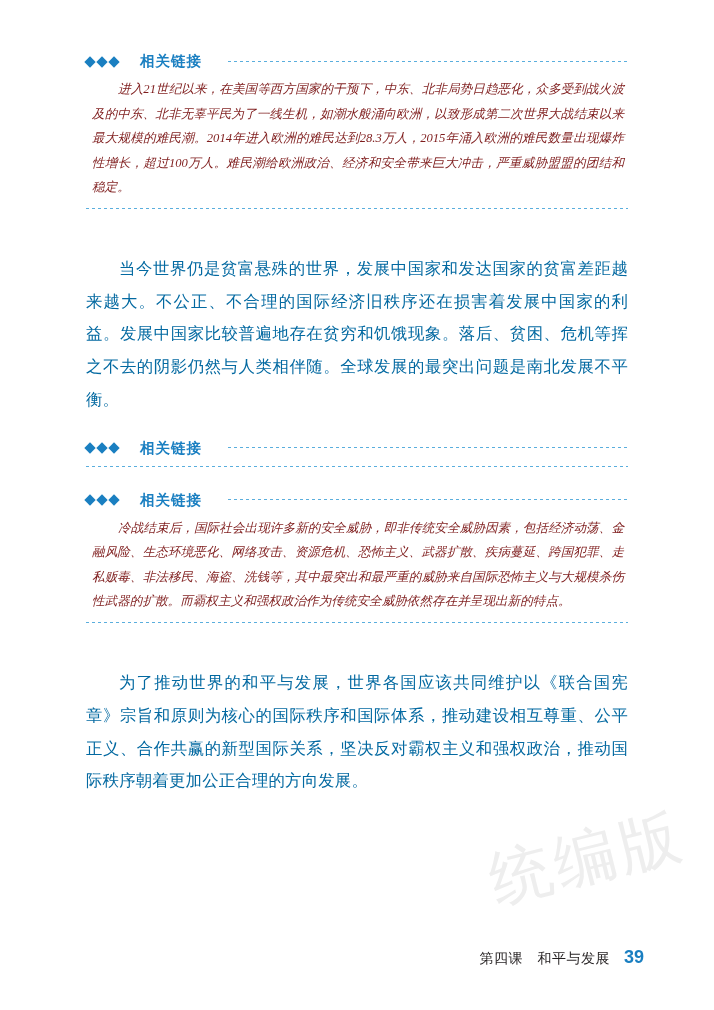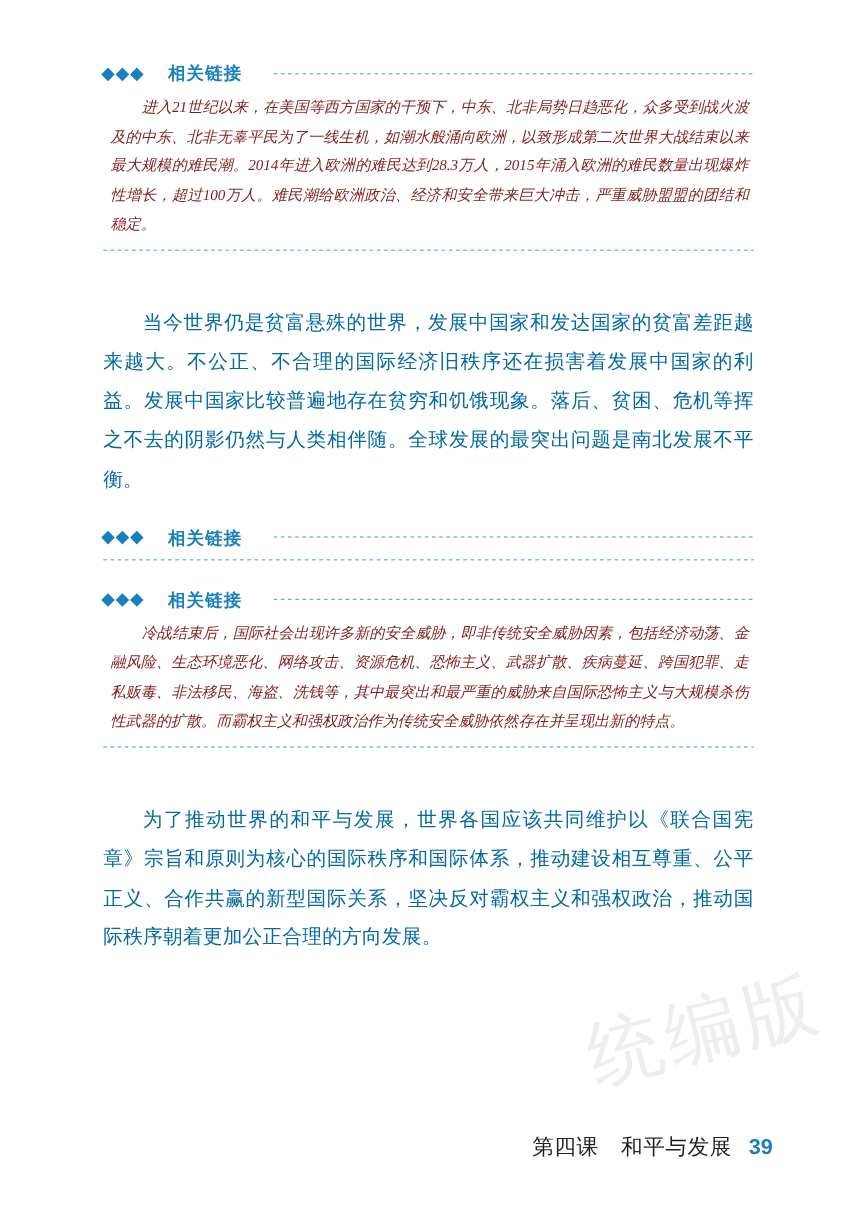--- a/index.html
+++ b/index.html
@@ -108,21 +108,21 @@
     left: 86px;
     right: 70px;
     bottom: 42px;
     display: flex;
     align-items: baseline;
     justify-content: flex-end;
     gap: 14px;
   }
   .footer-text {
     font-family: "Liberation Sans", "DejaVu Sans", sans-serif;
-    font-size: 18px;
+    font-size: 14px;
     color: #231f20;
     letter-spacing: 0.5px;
   }
   .footer-page {
     font-family: "Liberation Sans", "DejaVu Sans", sans-serif;
     font-size: 18px;
     font-weight: bold;
     color: #1a7fc1;
     text-align: center;
   }

